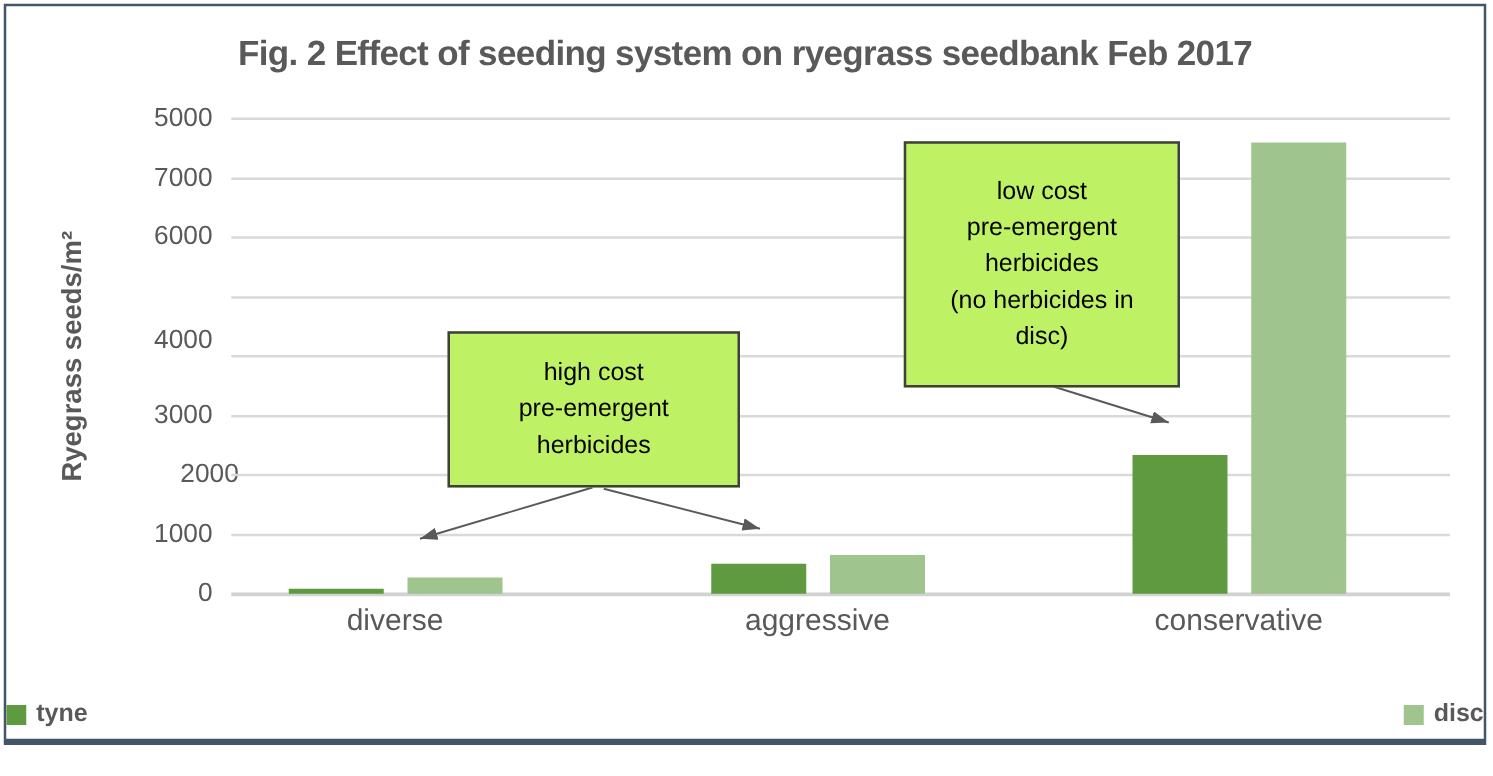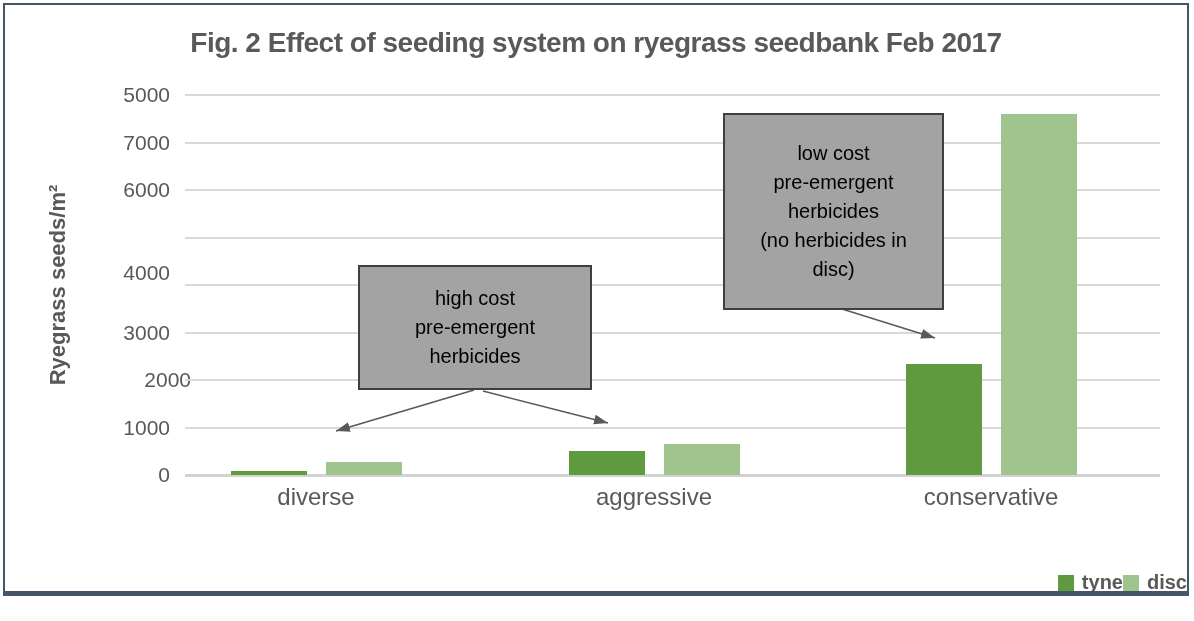--- a/index.html
+++ b/index.html
@@ -12,26 +12,26 @@
     white-space:nowrap;font-size:22px;font-weight:bold;color:#595959;}
   .yticks{position:absolute;left:0;top:0;width:165px;height:100%;}
   .ytick{position:absolute;width:100%;text-align:right;font-size:21px;color:#595959;
     transform:translateY(-52%);}
   .plot{position:absolute;left:180px;top:90px;width:975px;height:380px;}
   .gridline{position:absolute;left:0;width:100%;height:2px;background:#d9d9d9;}
   .gridline.baseline{height:3px;background:#d2d2d2;}
   .bar{position:absolute;}
   .xlabel{position:absolute;top:478px;transform:translateX(-50%);
     font-size:24px;color:#595959;white-space:nowrap;}
-  .ann{position:absolute;box-sizing:border-box;background:#a3a3a3;border:2px solid #3f3f3f;
+  .ann{position:absolute;box-sizing:border-box;background:#bef264;border:2px solid #3f3f3f;
     display:flex;flex-direction:column;justify-content:center;align-items:center;
     font-size:20px;line-height:29px;color:#000;text-align:center;z-index:3;}
   .arrows{position:absolute;left:0;top:0;z-index:2;pointer-events:none;}
   .legend{position:absolute;left:0;top:555px;width:100%;display:flex;
-    justify-content:flex-end;align-items:center;margin-top:11px;}
+    justify-content:space-between;align-items:center;gap:26px;}
   .legend-item{display:flex;align-items:center;gap:8px;}
   .legend-swatch{width:16px;height:16px;display:inline-block;}
   .legend-label{font-size:20px;font-weight:bold;color:#595959;}
 </style>
 </head>
 <body>
 
 <div class="figure">
 
   <div class="title">Fig. 2 Effect of seeding system on ryegrass seedbank Feb 2017</div>

